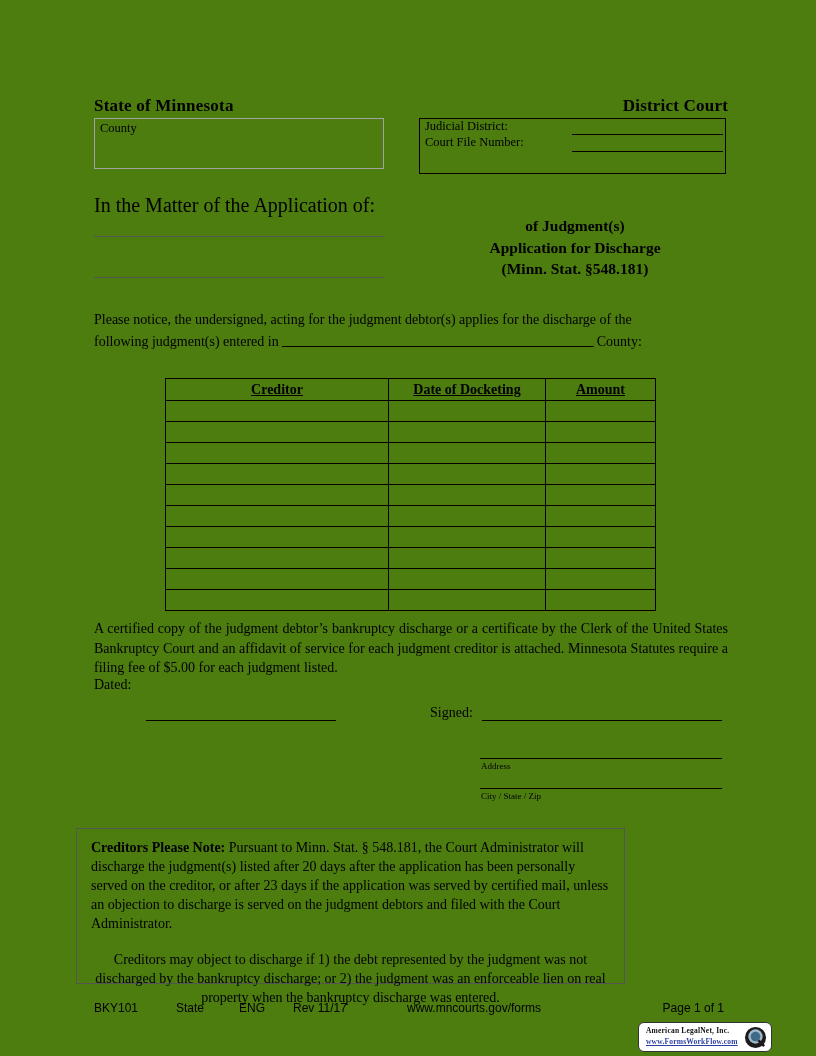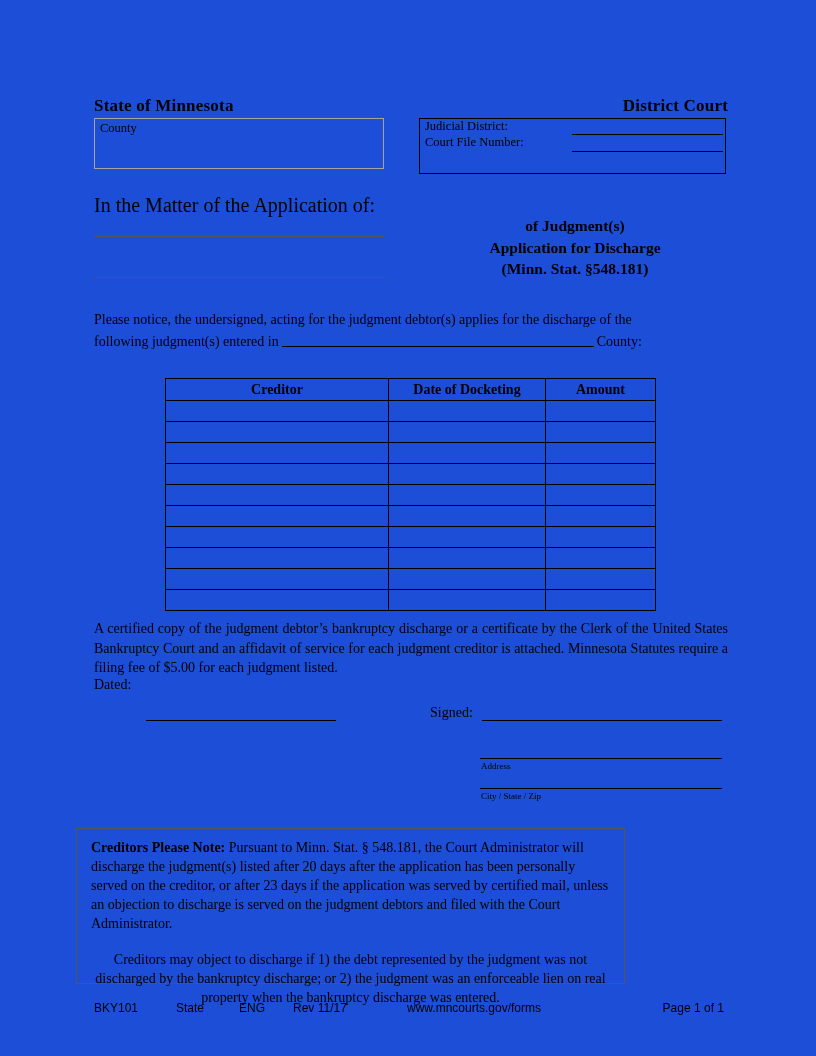--- a/index.html
+++ b/index.html
@@ -4,21 +4,21 @@
 <style>
   html, body {
     margin: 0;
     padding: 0;
     background: #ffffff;
   }
   .page {
     position: relative;
     width: 816px;
     height: 1056px;
-    background: #1d4ed8;
+    background: #4d7c0f;
     font-family: "Liberation Serif", "DejaVu Serif", serif;
     color: #000000;
     overflow: hidden;
   }
 
   
   .state-title {
     position: absolute;
     left: 94px;
     top: 96px;
@@ -137,20 +137,21 @@
     left: 165px;
     top: 378px;
     width: 487px;
     border-collapse: collapse;
     table-layout: fixed;
   }
   .jtable th, .jtable td {
     border: 1px solid #000;
     padding: 0;
     margin: 0;
+    text-decoration: underline;
   }
   .jtable th {
     height: 21px;
     font-size: 14px;
     font-weight: bold;
     text-align: center;
     vertical-align: middle;
   }
   .jtable td {
     height: 20px;
@@ -431,14 +432,26 @@
 
   <div class="footer">
     <span class="f-code">BKY101</span>
     <span class="f-state">State</span>
     <span class="f-lang">ENG</span>
     <span class="f-rev">Rev 11/17</span>
     <span class="f-url">www.mncourts.gov/forms</span>
     <span class="f-page">Page 1 of 1</span>
   </div>
 
+  <div class="logo">
+    <span class="l1">American LegalNet, Inc.</span>
+    <span class="l2">www.FormsWorkFlow.com</span>
+    <span class="mark">
+      <svg viewBox="0 0 24 24" width="23" height="23" aria-hidden="true">
+        <circle cx="12" cy="12" r="11" fill="#1b1b1b"></circle>
+        <circle cx="12" cy="11" r="7.5" fill="#9fb7c9"></circle>
+        <circle cx="12" cy="11" r="5" fill="#3d6a86"></circle>
+        <path d="M14 16 L20 22 L22 20 L16 14 Z" fill="#1b1b1b"></path>
+      </svg>
+    </span>
+  </div>
 
 </div>
 
 </body></html>

